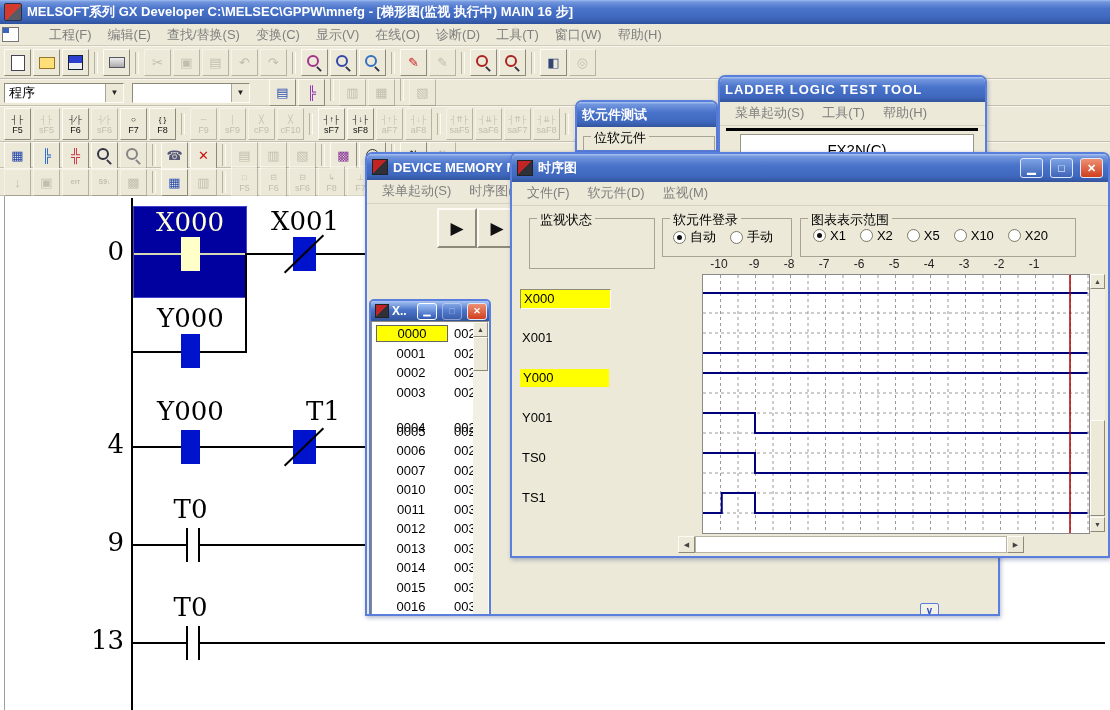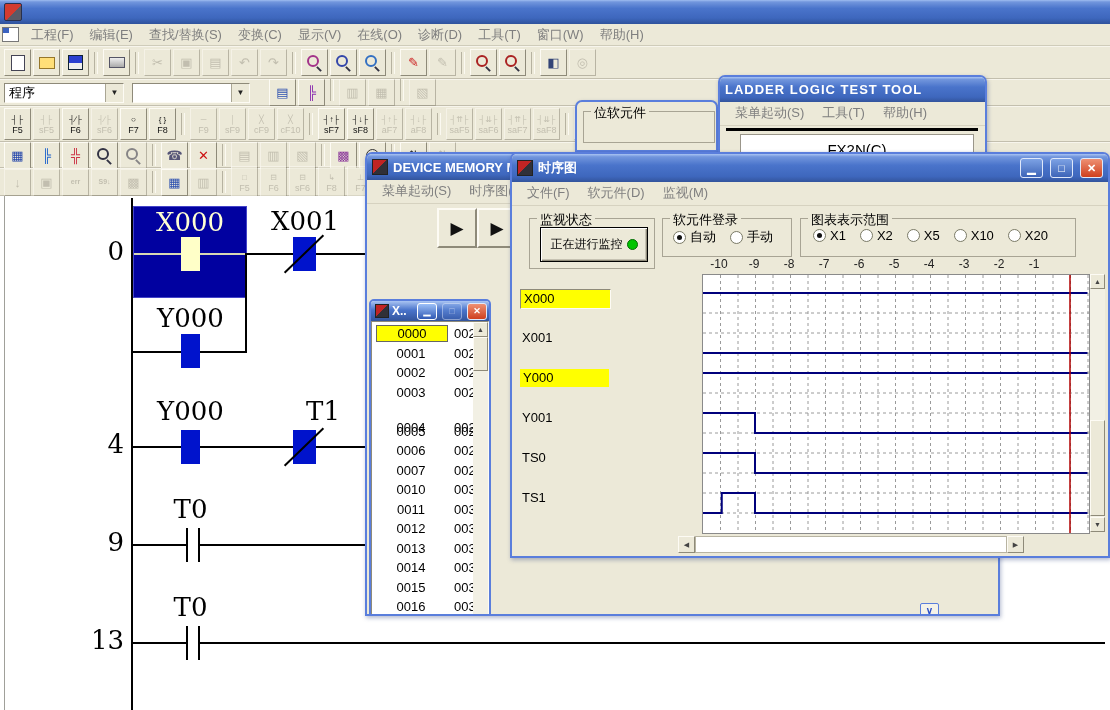--- a/index.html
+++ b/index.html
@@ -4,21 +4,21 @@
 <style>
   html,body{margin:0;padding:0}
   body{width:1110px;height:710px;position:relative;overflow:hidden;background:#ece9d8;
        font-family:"Liberation Sans",sans-serif;font-size:13px;color:#000;-webkit-font-smoothing:none}
   .abs{position:absolute}
   
   #main-title{left:0;top:0;width:1110px;height:24px;
     background:linear-gradient(180deg,#9fbdf0 0%,#7296dd 8%,#4a74cb 35%,#3e67bd 75%,#2f529c 100%);
     color:#fff;font-weight:bold;font-size:13px;display:flex;align-items:center;gap:5px;padding-left:4px;box-sizing:border-box}
   #app-icon{width:16px;height:16px;background:linear-gradient(135deg,#d33b2f 55%,#5a5a66 55%);border:1px solid #28304d;border-radius:2px}
-  #main-menubar{left:0;top:24px;width:1110px;height:22px;background:#ece9d8;border-bottom:1px solid #cfccba;display:flex;align-items:center;gap:0;padding-left:2px;box-sizing:border-box}
+  #main-menubar{left:0;top:24px;width:1110px;height:22px;background:#ece9d8;border-bottom:1px solid #cfccba;display:flex;align-items:center;gap:18px;padding-left:2px;box-sizing:border-box}
   .menu-item{color:#7f7f7f;padding:2px 8px;white-space:nowrap}
   #mdi-icon{width:15px;height:13px;background:#fff;border:1px solid #777;position:relative;margin-right:4px}
   #mdi-icon::after{content:"";position:absolute;left:0;top:0;width:6px;height:5px;background:#3a62c0}
   .trow{left:0;width:1110px;background:#ece9d8;border-top:1px solid #f7f5ec;border-bottom:1px solid #c3bfae;display:flex;align-items:center;padding-left:3px;box-sizing:border-box}
   .tbtn{width:25px;height:25px;background:#ece9d8;border:1px solid;border-color:#fdfbf4 #8e8a79 #8e8a79 #fdfbf4;margin:0 1px;display:flex;align-items:center;justify-content:center;flex:0 0 auto}
   .tsep{width:2px;height:22px;border-left:1px solid #b6b2a0;border-right:1px solid #fbf9f1;margin:0 4px;flex:0 0 auto}
   .gly{font-size:13px;line-height:15px;color:#333}
   .gly.sm{font-size:7px;line-height:8px;font-weight:bold}
   .dis{opacity:.55}
   .dis .gly{color:#a09c8e}
@@ -96,20 +96,21 @@
      font-size:12px;display:flex;align-items:center;justify-content:center;gap:4px;white-space:nowrap}
   .led{width:9px;height:9px;border-radius:50%;background:#00c400;border:1px solid #046a04;flex:0 0 auto}
   #chev{position:absolute;left:553px;top:399px;width:17px;height:15px;background:#f4f2e8;border:1px solid #5a7edc;border-radius:2px;color:#2b50c8;font-weight:bold;font-size:10px;text-align:center;line-height:13px}
   .blackline{position:absolute;background:#000}
 </style>
 </head>
 <body>
 
 <div class="abs" id="main-title">
   <div id="app-icon"></div>
+  <span style="white-space:nowrap">MELSOFT系列 GX Developer C:\MELSEC\GPPW\mnefg - [梯形图(监视 执行中)    MAIN    16 步]</span>
 </div>
 <div class="abs" id="main-menubar">
   <div id="mdi-icon"></div>
   <span id="main-menu" style="display:flex">
       <span class="menu-item">工程(F)</span>
       <span class="menu-item">编辑(E)</span>
       <span class="menu-item">查找/替换(S)</span>
       <span class="menu-item">变换(C)</span>
       <span class="menu-item">显示(V)</span>
       <span class="menu-item">在线(O)</span>
@@ -452,20 +453,23 @@
   <div class="contact-off" style="left:186px;top:332px"></div>
 
   <div class="step-num" style="left:88px;top:429px">13</div>
   <div class="hline" style="left:131px;top:446px;width:55px"></div>
   <div class="hline" style="left:200px;top:446px;width:905px"></div>
   <div class="lad-label" style="left:153px;top:396px;width:75px">T0</div>
   <div class="contact-off" style="left:186px;top:430px"></div>
 </div>
 
 <div class="win" style="left:575px;top:100px;width:143px;height:52px;z-index:5">
+  <div class="wt" style="height:25px">
+    <span>软元件测试</span>
+  </div>
   <div style="position:relative;height:27px">
     <div class="gbox" style="left:6px;top:9px;width:130px;height:30px">
       <span class="glabel">位软元件</span>
     </div>
   </div>
 </div>
 
 <div class="win" style="left:718px;top:75px;width:269px;height:80px;z-index:6">
   <div class="wt" style="height:25px;letter-spacing:1px">
     <span>LADDER LOGIC TEST TOOL</span>
@@ -592,24 +596,20 @@
   <div class="wmenu" id="tm-menu">
       <span class="menu-item">文件(F)</span>
       <span class="menu-item">软元件(D)</span>
       <span class="menu-item">监视(M)</span>
     </div>
 
   <div style="position:relative;height:351px">
 
     <div class="gbox" style="left:17px;top:12px;width:124px;height:49px">
       <span class="glabel">监视状态</span>
-      <div id="monbtn">
-        <span>正在进行监控</span>
-        <span class="led"></span>
-      </div>
     </div>
 
     <div class="gbox" style="left:150px;top:12px;width:128px;height:37px">
       <span class="glabel">软元件登录</span>
       <div id="reg-radios" style="position:absolute;left:10px;top:9px;white-space:nowrap"><span class="radio-wrap">
             <span class="radio sel"></span>
             <span>自动</span>
           </span><span class="radio-wrap">
             <span class="radio"></span>
             <span>手动</span>

